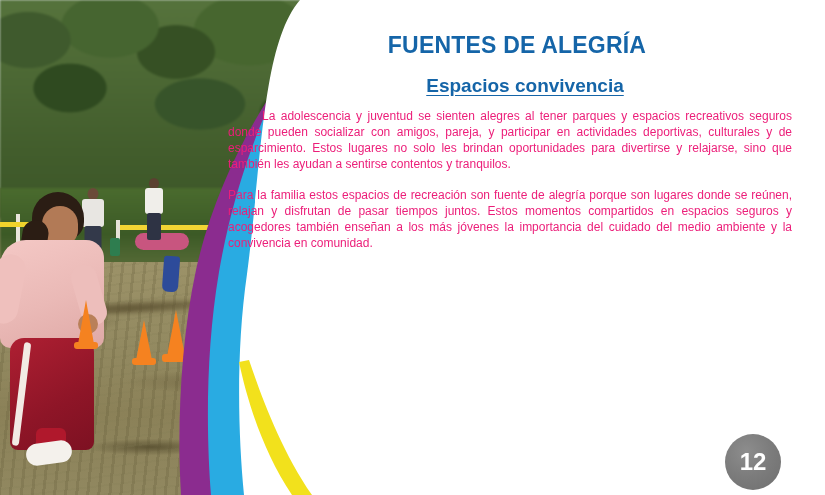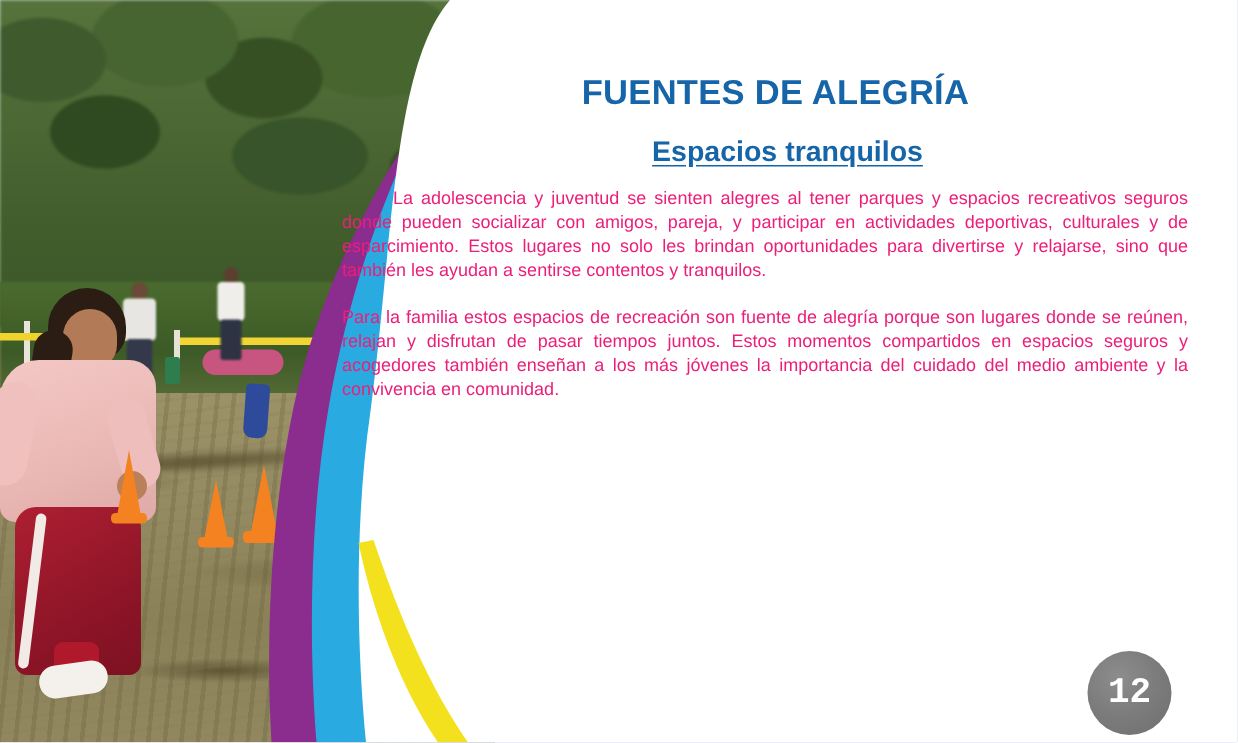--- a/index.html
+++ b/index.html
@@ -142,21 +142,21 @@
   .content{
     position:absolute;
     left:228px;top:32px;width:564px;
   }
   .title{
     color:#1565A8;
     font-size:23px;
     font-weight:bold;
     letter-spacing:.2px;
     text-align:center;
-    margin:16px 0 16px 0;
+    margin:0 0 16px 0;
     padding-left:14px;
   }
   .subtitle{
     color:#1565A8;
     font-size:19px;
     font-weight:bold;
     text-align:center;
     text-decoration:underline;
     text-underline-offset:3px;
     margin:0 0 12px 0;
@@ -172,21 +172,21 @@
   .para.p1{text-indent:34px;}
 
   
   .page-badge{
     position:absolute;
     right:44px;bottom:5px;
     width:56px;height:56px;border-radius:50%;
     background:radial-gradient(circle at 38% 32%, #8d8d8d 0%, #7c7c7c 48%, #6e6e6e 100%);
     display:flex;align-items:center;justify-content:center;
     color:#ffffff;font-size:24px;font-weight:bold;
-    font-family:Liberation Mono, monospace;
+    font-family:Liberation Sans, sans-serif;
   }
 </style>
 </head>
 <body>
 
 <div class="slide">
 
   <div class="photo" role="img" aria-label="Niñas y niños corriendo en un campo con conos naranjas y obstáculos, rodeado de árboles">
     <div class="ph-sky"></div>
     <div class="ph-trees"></div>
@@ -273,21 +273,21 @@
              C 247 400, 263 452, 292 495
              L 312 495
              C 281 450, 262 398, 249 360 Z" fill="#F2E11C"></path>
   </svg>
 
   <div class="panel">
     <div class="content">
 
       <h1 class="title">FUENTES DE ALEGRÍA</h1>
 
-      <h2 class="subtitle">Espacios tranquilos</h2>
+      <h2 class="subtitle">Espacios convivencia</h2>
 
       <p class="para p1">La adolescencia y juventud se sienten alegres al tener parques y espacios recreativos seguros donde pueden socializar con amigos, pareja, y participar en actividades deportivas, culturales y de esparcimiento. Estos lugares no solo les brindan oportunidades para divertirse y relajarse, sino que también les ayudan a sentirse contentos y tranquilos.</p>
 
       <p class="para p2">Para la familia estos espacios de recreación son fuente de alegría porque son lugares donde se reúnen, relajan y disfrutan de pasar tiempos juntos. Estos momentos compartidos en espacios seguros y acogedores también enseñan a los más jóvenes la importancia del cuidado del medio ambiente y la convivencia en comunidad.</p>
     </div>
 
     <div class="page-badge">12</div>
   </div>
 
 </div>

